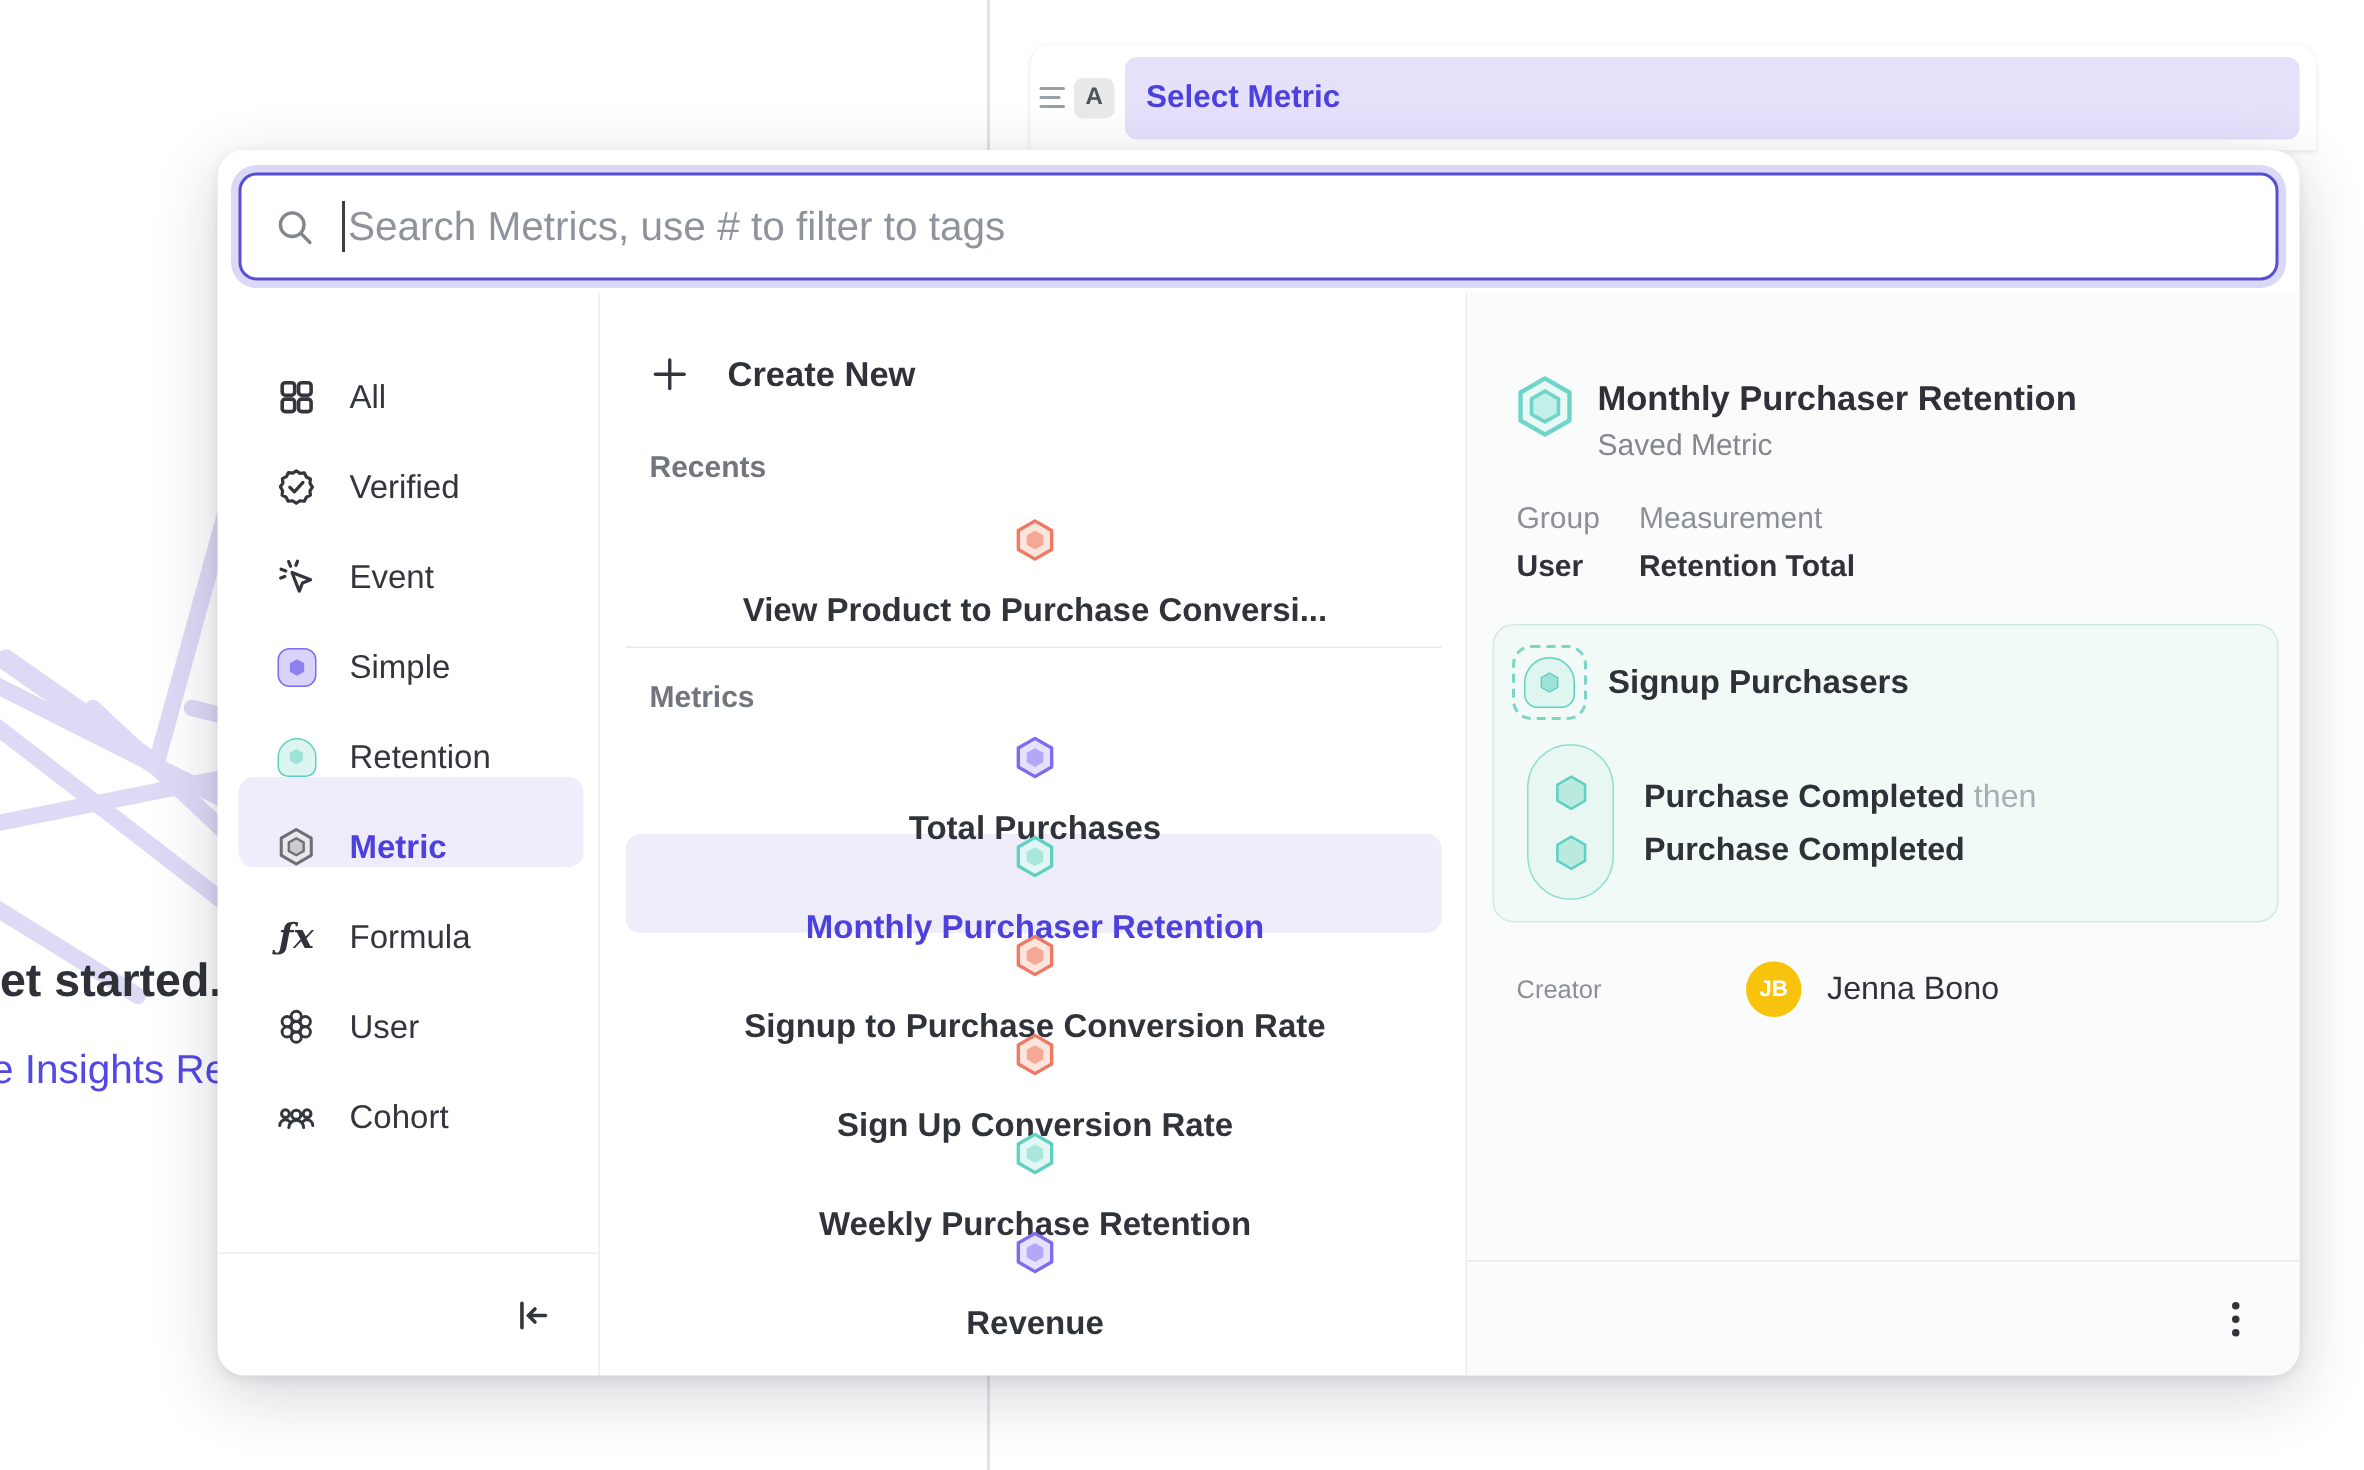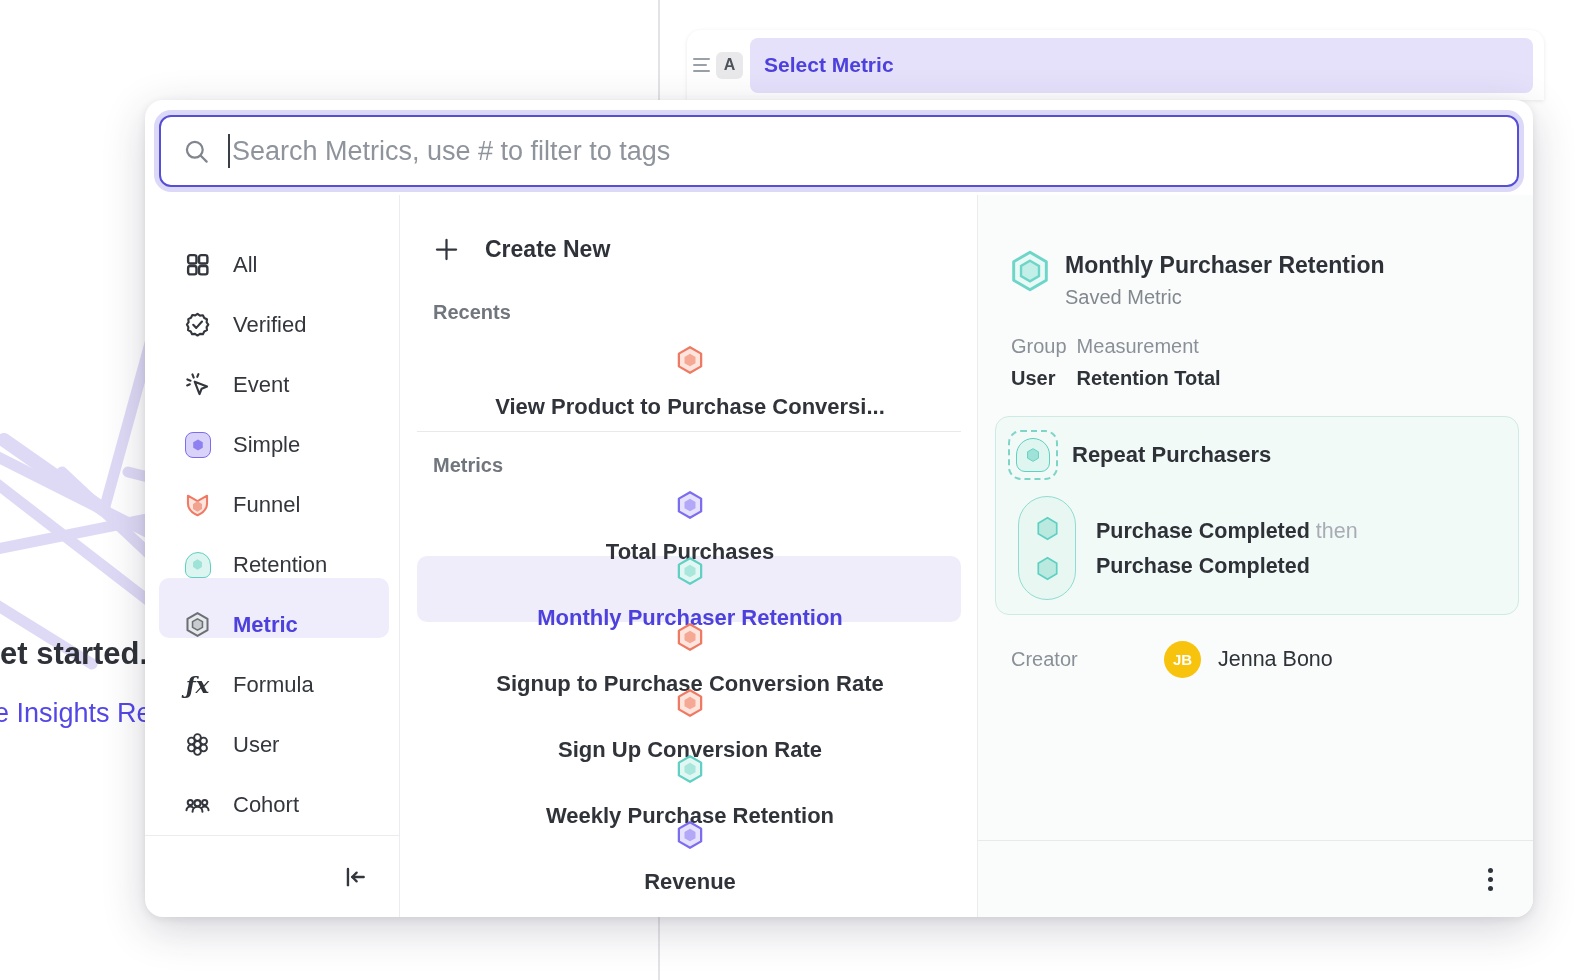--- a/index.html
+++ b/index.html
@@ -76,36 +76,36 @@
                display:flex; align-items:center; justify-content:center; }
   .formula-glyph { font-family:"DejaVu Serif", serif; font-style:italic; font-weight:600; font-size:23px; color:#2f3339; line-height:1; }
 
   
   .col-detail { width:555px; flex:none; background:#fafcfb; display:flex; flex-direction:column; }
   .detail-scroll { flex:1; padding:54px 14px 0 17px; }
   .detail-header { display:flex; gap:13px; padding-left:13px; }
   .detail-hex { width:44px; height:44px; flex:none; }
   .detail-title { font-size:23px; font-weight:700; color:#2e3238; line-height:28px; margin-top:2px; }
   .detail-sub { font-size:20px; color:#83888f; margin-top:7px; }
-  .props-row { display:flex; gap:10px; margin:26px 0 0 16px; }
+  .props-row { display:flex; gap:26px; margin:26px 0 0 16px; }
   .prop-label { font-size:20px; color:#8b9098; }
   .prop-value { font-size:20px; font-weight:700; color:#2f3339; margin-top:9px; }
   .def-card { margin-top:26px; background:#f2faf7; border:1.5px solid #cfeae2; border-radius:14px; padding:13px 16px 14px 12px; }
   .def-head { display:flex; align-items:center; gap:14px; }
   .dashed-icon { width:50px; height:50px; border:2px dashed #7fd4c8; border-radius:13px; display:flex; align-items:center; justify-content:center; flex:none; }
   .dashed-icon .arch-icon { width:34px; height:34px; border-radius:17px 17px 9px 9px; background:#dff5f0; }
   .def-name { font-size:22px; font-weight:700; color:#2e3238; }
   .def-body { display:flex; gap:20px; margin-top:16px; padding-left:10px; }
   .capsule { width:58px; height:104px; border-radius:29px; background:#e9f7f3; border:1.6px solid #8eddd0;
              display:flex; flex-direction:column; align-items:center; justify-content:center; gap:13px; flex:none; }
   .steps { display:flex; flex-direction:column; justify-content:center; gap:9px; }
   .step-line { font-size:21.5px; font-weight:700; color:#2e3238; line-height:26px; }
   .step-then { color:#a8adb5; font-weight:500; }
   .creator-row { display:flex; align-items:center; margin:26px 0 0 16px; }
-  .creator-label { font-size:20px; color:#8b9098; width:153px; flex:none; }
+  .creator-label { font-size:17px; color:#8b9098; width:153px; flex:none; }
   .avatar { width:37px; height:37px; border-radius:50%; background:#f7c30c; color:#ffffff; font-size:15px; font-weight:700;
             display:flex; align-items:center; justify-content:center; flex:none; }
   .creator-name { font-size:21.5px; color:#2f3339; margin-left:17px; font-weight:500; }
   .detail-footer { border-top:1px solid #e7eae8; height:77px; flex:none; display:flex; align-items:center; justify-content:flex-end; padding-right:34px; }
   .kebab { display:flex; flex-direction:column; gap:4px; cursor:pointer; padding:6px; }
   .kebab i { width:5px; height:5px; border-radius:50%; background:#2f343a; display:block; }
 </style>
 </head>
 <body>
 
@@ -189,29 +189,20 @@
             <span class="square-icon">
               <svg width="14" height="14" viewBox="0 0 24 24">
                   <polygon points="12,2.5 20.2,7.25 20.2,16.75 12,21.5 3.8,16.75 3.8,7.25" fill="#8f80f2"></polygon>
                 </svg>
             </span>
             </span>
           <span>Simple</span>
         </div>
         <div class="side-item">
           <span class="ic">
-            <svg width="27" height="27" viewBox="0 0 24 24">
-              <path d="M3.5 4.2 L12 9 20.5 4.2 V11 C20.5 16.4 16.5 19.6 12 21.6 7.5 19.6 3.5 16.4 3.5 11 Z" fill="#fde5de" stroke="#ef7a63" stroke-width="1.8" stroke-linejoin="round"></path>
-              <polygon points="12,9.2 16,11.5 16,16.1 12,18.4 8,16.1 8,11.5" fill="#f2a38f"></polygon>
-            </svg>
-            </span>
-          <span>Funnel</span>
-        </div>
-        <div class="side-item">
-          <span class="ic">
             <span class="arch-icon">
               <svg width="13" height="13" viewBox="0 0 24 24">
                   <polygon points="12,2.5 20.2,7.25 20.2,16.75 12,21.5 3.8,16.75 3.8,7.25" fill="#9fe2d8"></polygon>
                 </svg>
             </span>
             </span>
           <span>Retention</span>
         </div>
         <div class="side-item selected">
           <span class="ic hex gray">
@@ -377,21 +368,21 @@
 
         <div class="def-card">
           <div class="def-head">
             <span class="dashed-icon">
               <span class="arch-icon">
                 <svg width="16" height="16" viewBox="0 0 24 24">
                     <polygon points="12,2.5 20.2,7.25 20.2,16.75 12,21.5 3.8,16.75 3.8,7.25" fill="#9fe2d8" stroke="#5fd0c2" stroke-width="1.4"></polygon>
                   </svg>
               </span>
             </span>
-            <span class="def-name">Repeat Purchasers</span>
+            <span class="def-name">Signup Purchasers</span>
           </div>
           <div class="def-body">
             <span class="capsule">
               <svg width="27" height="27" viewBox="0 0 24 24">
                   <polygon points="12,2.5 20.2,7.25 20.2,16.75 12,21.5 3.8,16.75 3.8,7.25" fill="#b9e9df" stroke="#5fd0c2" stroke-width="1.5"></polygon>
                 </svg>
               <svg width="27" height="27" viewBox="0 0 24 24">
                   <polygon points="12,2.5 20.2,7.25 20.2,16.75 12,21.5 3.8,16.75 3.8,7.25" fill="#b9e9df" stroke="#5fd0c2" stroke-width="1.5"></polygon>
                 </svg>
             </span>

